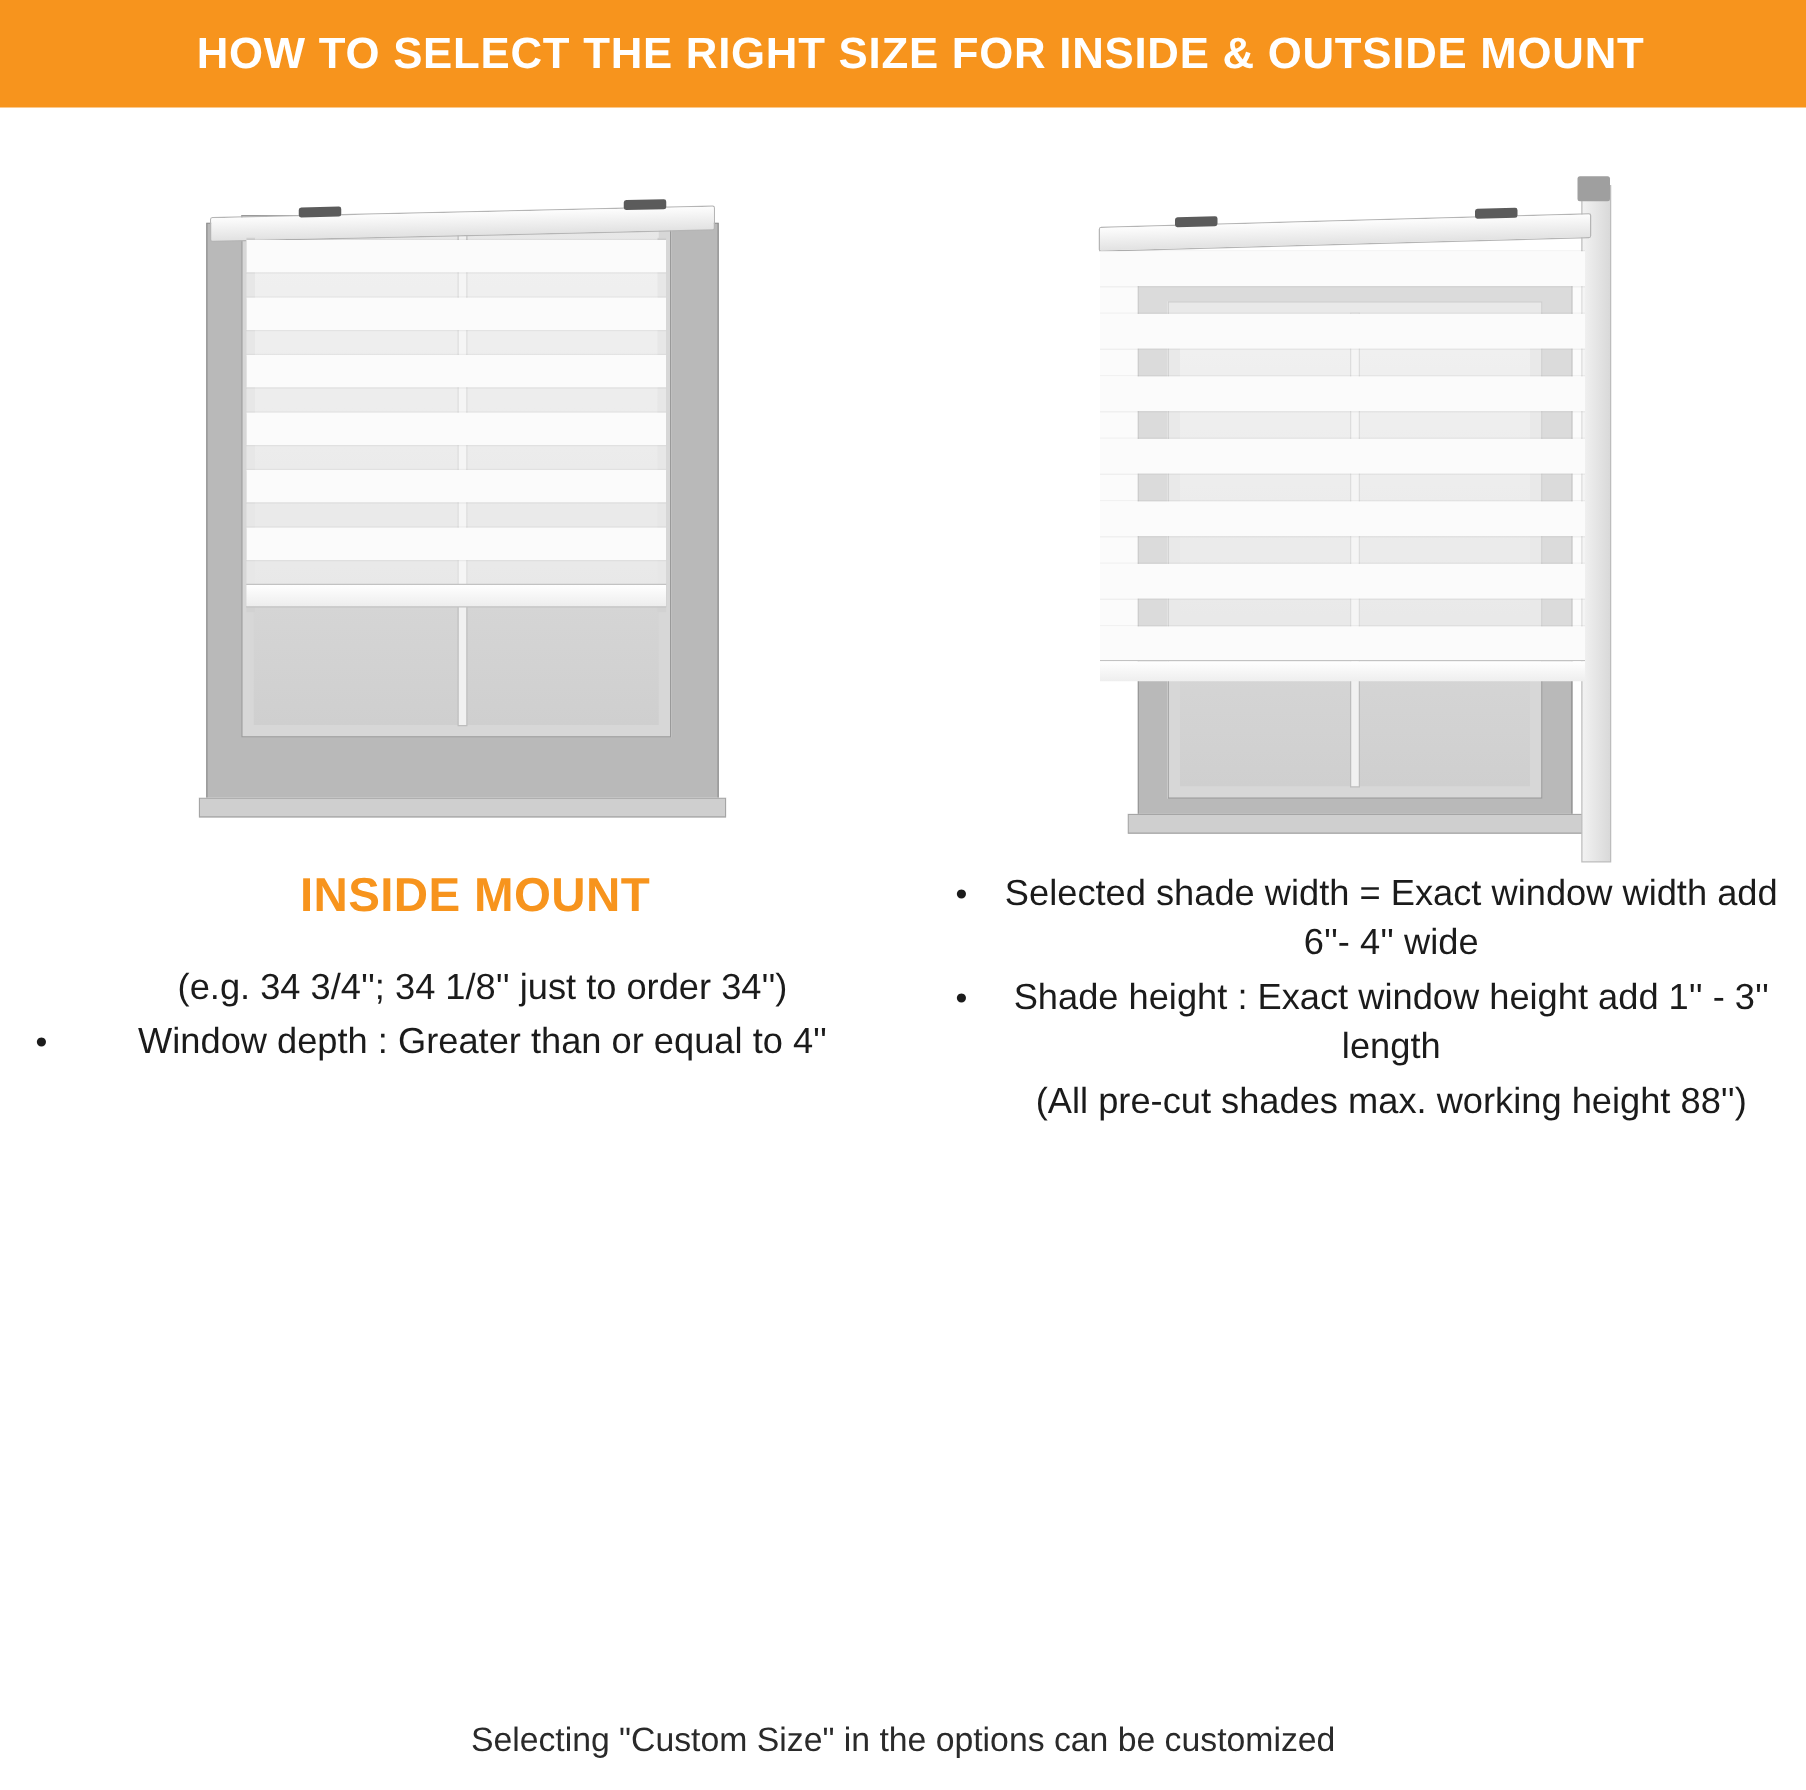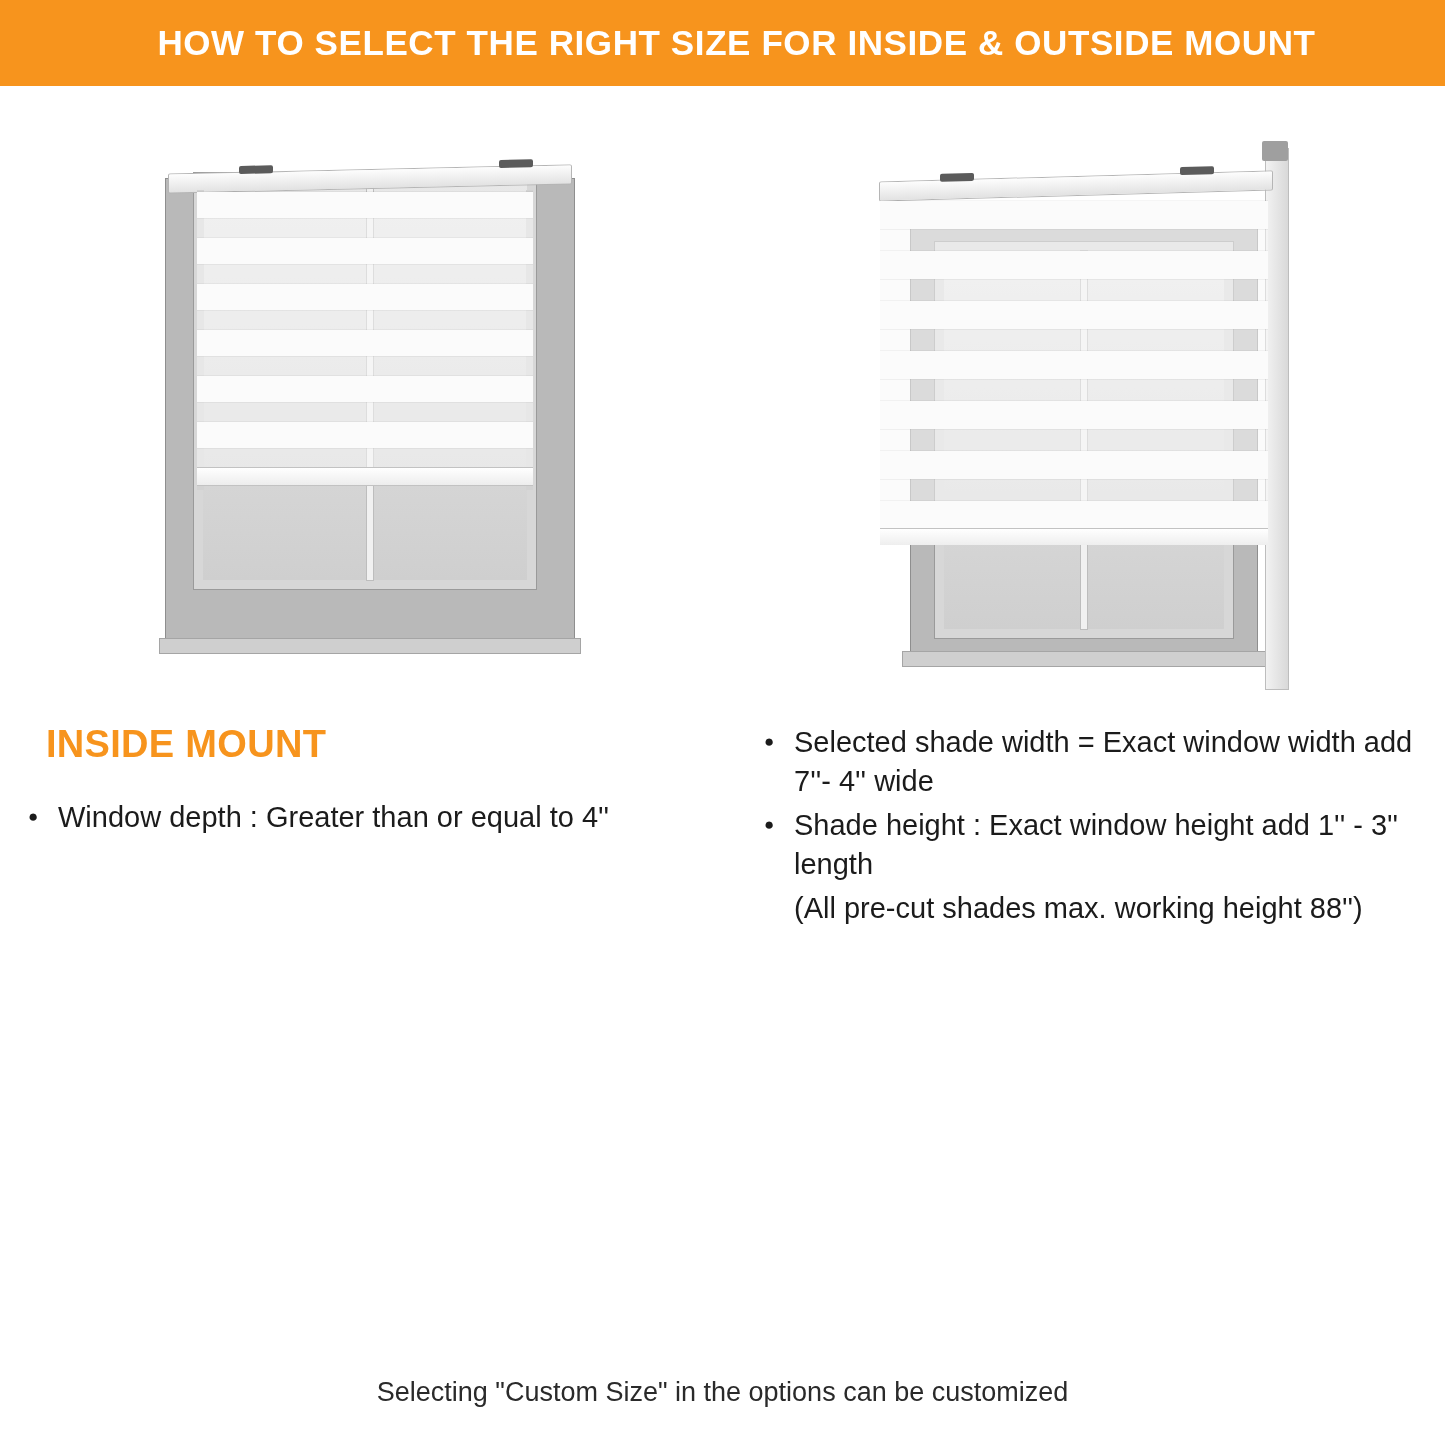--- a/index.html
+++ b/index.html
@@ -187,23 +187,24 @@
     width: 26px;
     height: 20px;
     background: #9f9f9f;
     border-radius: 2px;
   }
 
   
   .columns {
     position: absolute;
     left: 0;
-    top: 723px;
+    top: 696px;
     width: 1236px;
     height: 620px;
+    text-align: center;
   }
   .col {
     position: absolute;
     top: 0;
   }
   .col.left  { left: 24px;  width: 690px; }
   .col.right { left: 760px; width: 672px; }
 
   .section-title {
     color: #F7941D;
@@ -333,26 +334,27 @@
       </div>
     </div>
   </div>
 </div>
 
 <div class="columns">
 
   <div class="col left">
     <div class="section-title">INSIDE MOUNT</div>
     <ul class="bullet-list">
+      <li class="no-bullet">(e.g. 34 3/4''; 34 1/8'' just to order 34'')</li>
       <li>Window depth : Greater than or equal to 4''</li>
     </ul>
   </div>
 
   <div class="col right">
     <ul class="bullet-list">
-      <li>Selected shade width = Exact window width add 7''- 4'' wide</li>
+      <li>Selected shade width = Exact window width add 6''- 4'' wide</li>
       <li>Shade height : Exact window height add 1'' - 3'' length</li>
       <li class="no-bullet">(All pre-cut shades max. working height 88'')</li>
     </ul>
   </div>
 </div>
 
 <div class="footer-note">Selecting "Custom Size" in the options can be customized</div>
 
 </body></html>

